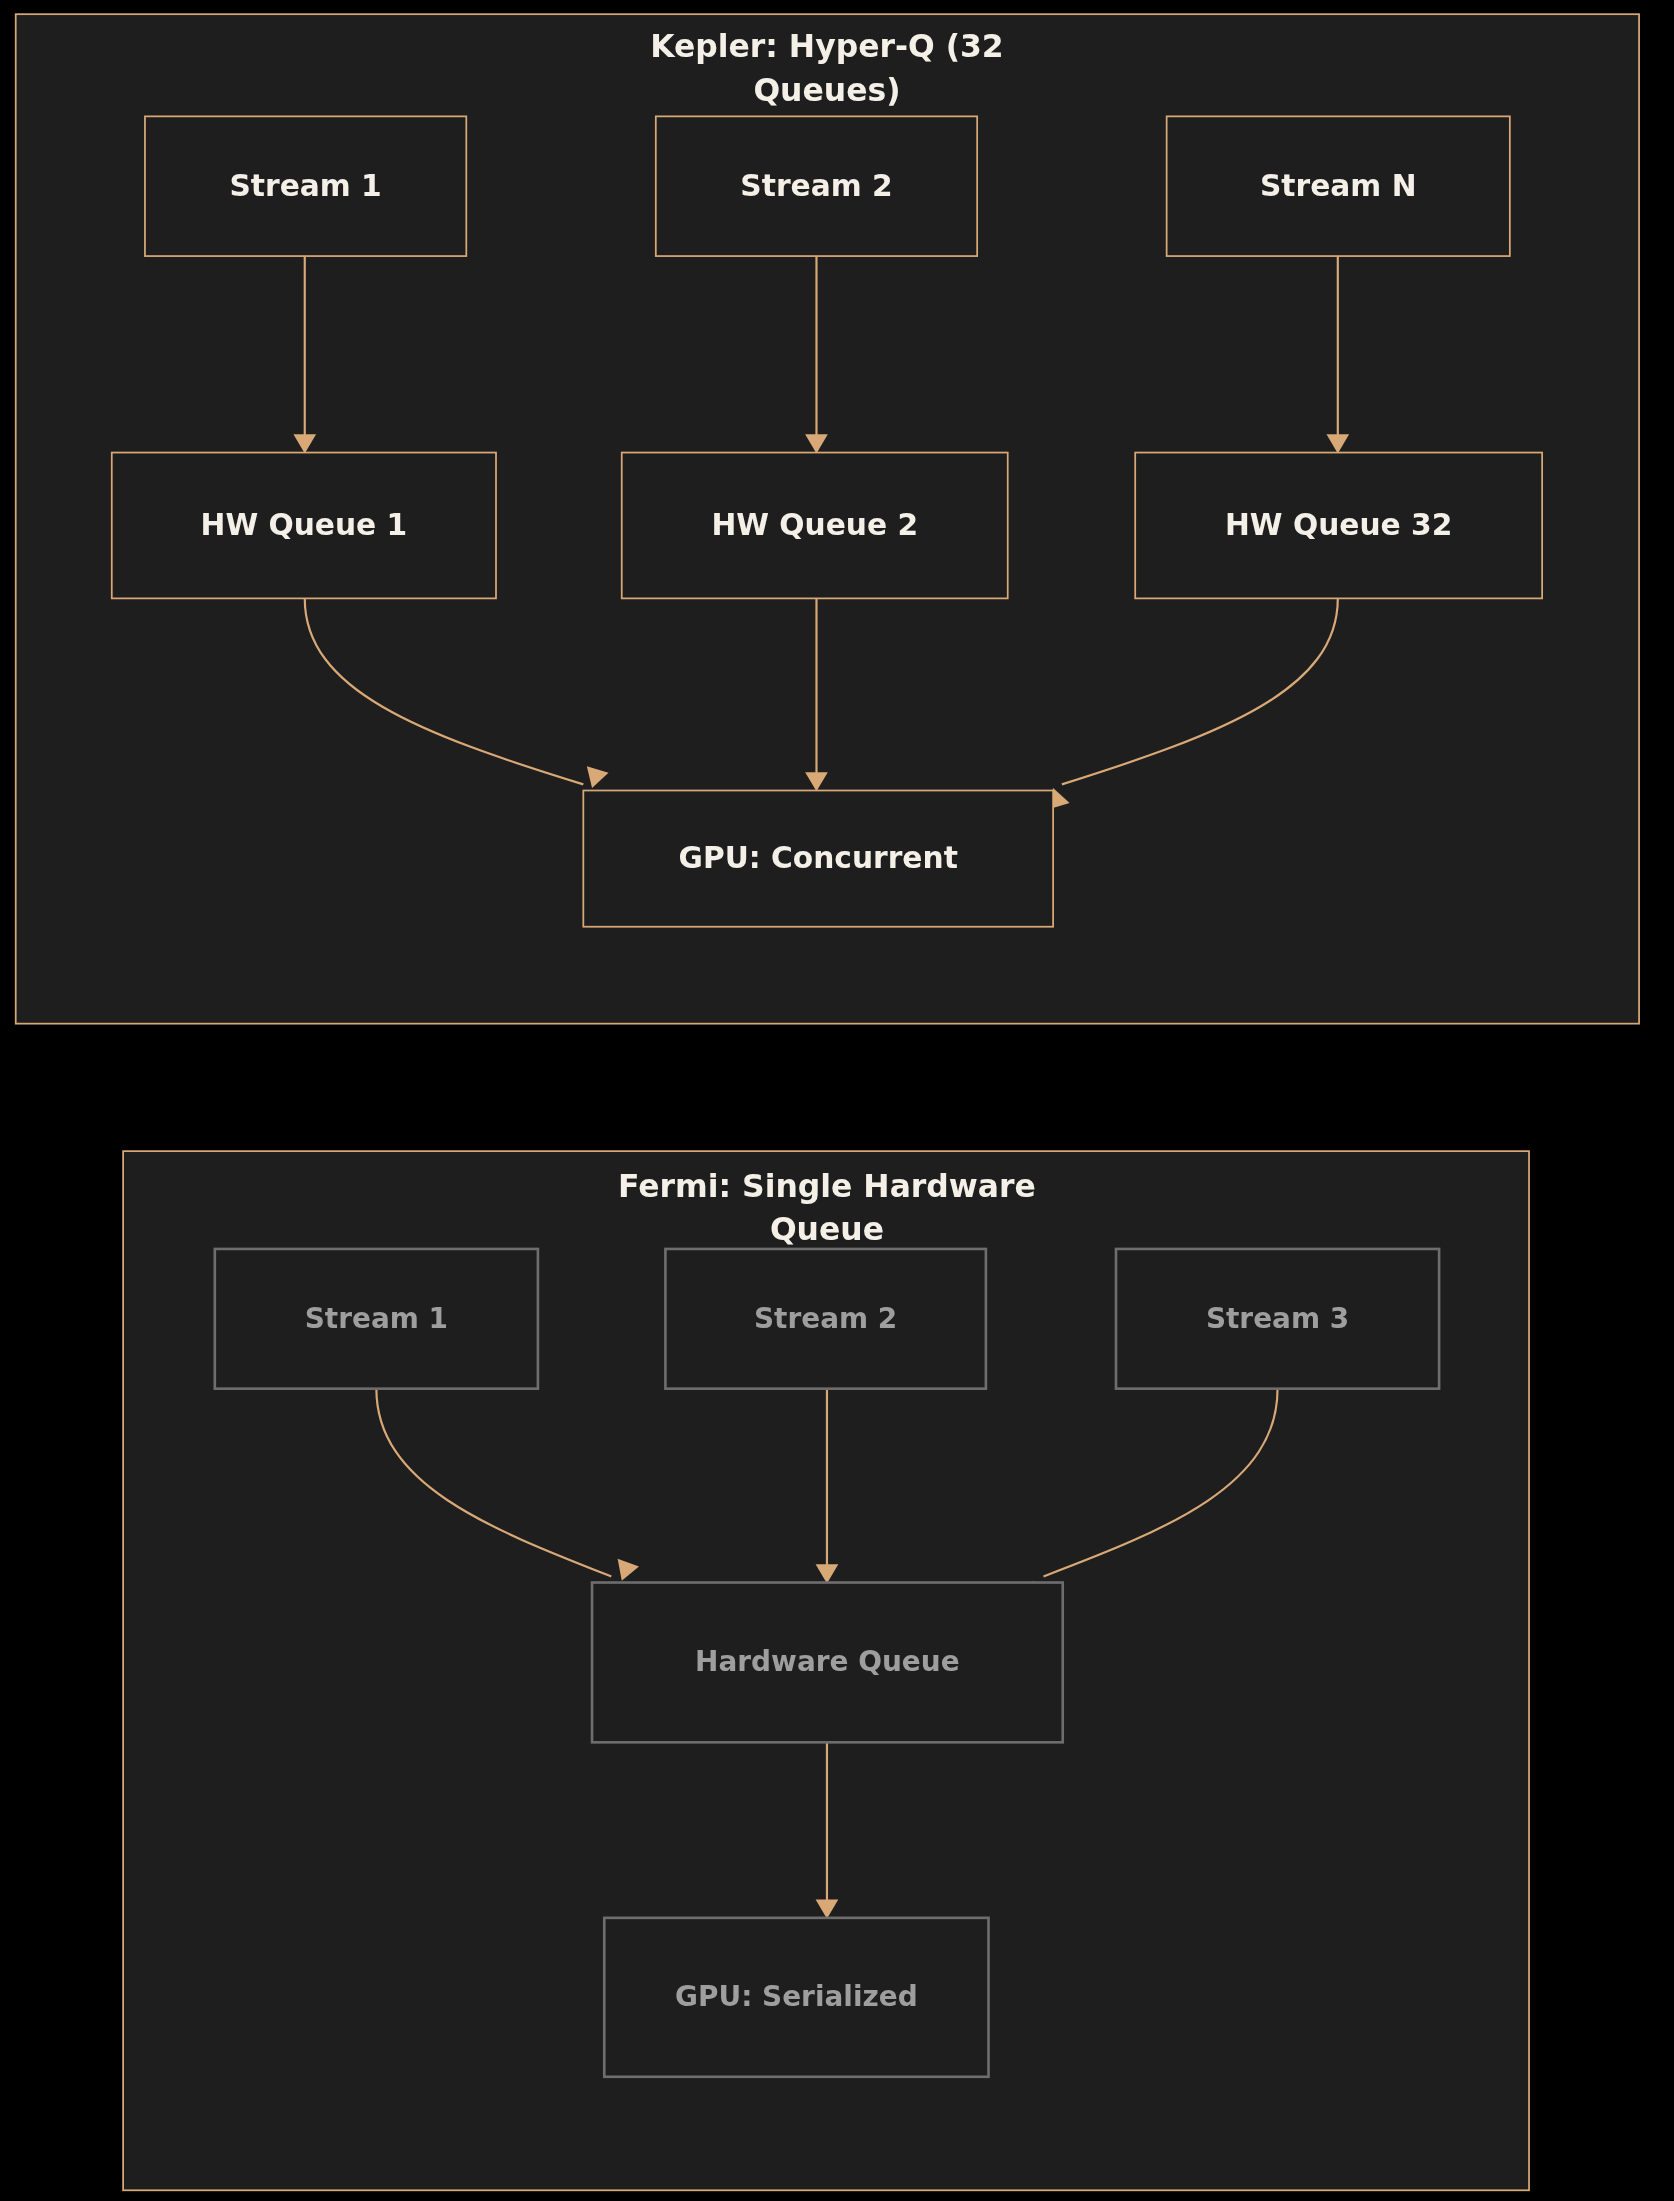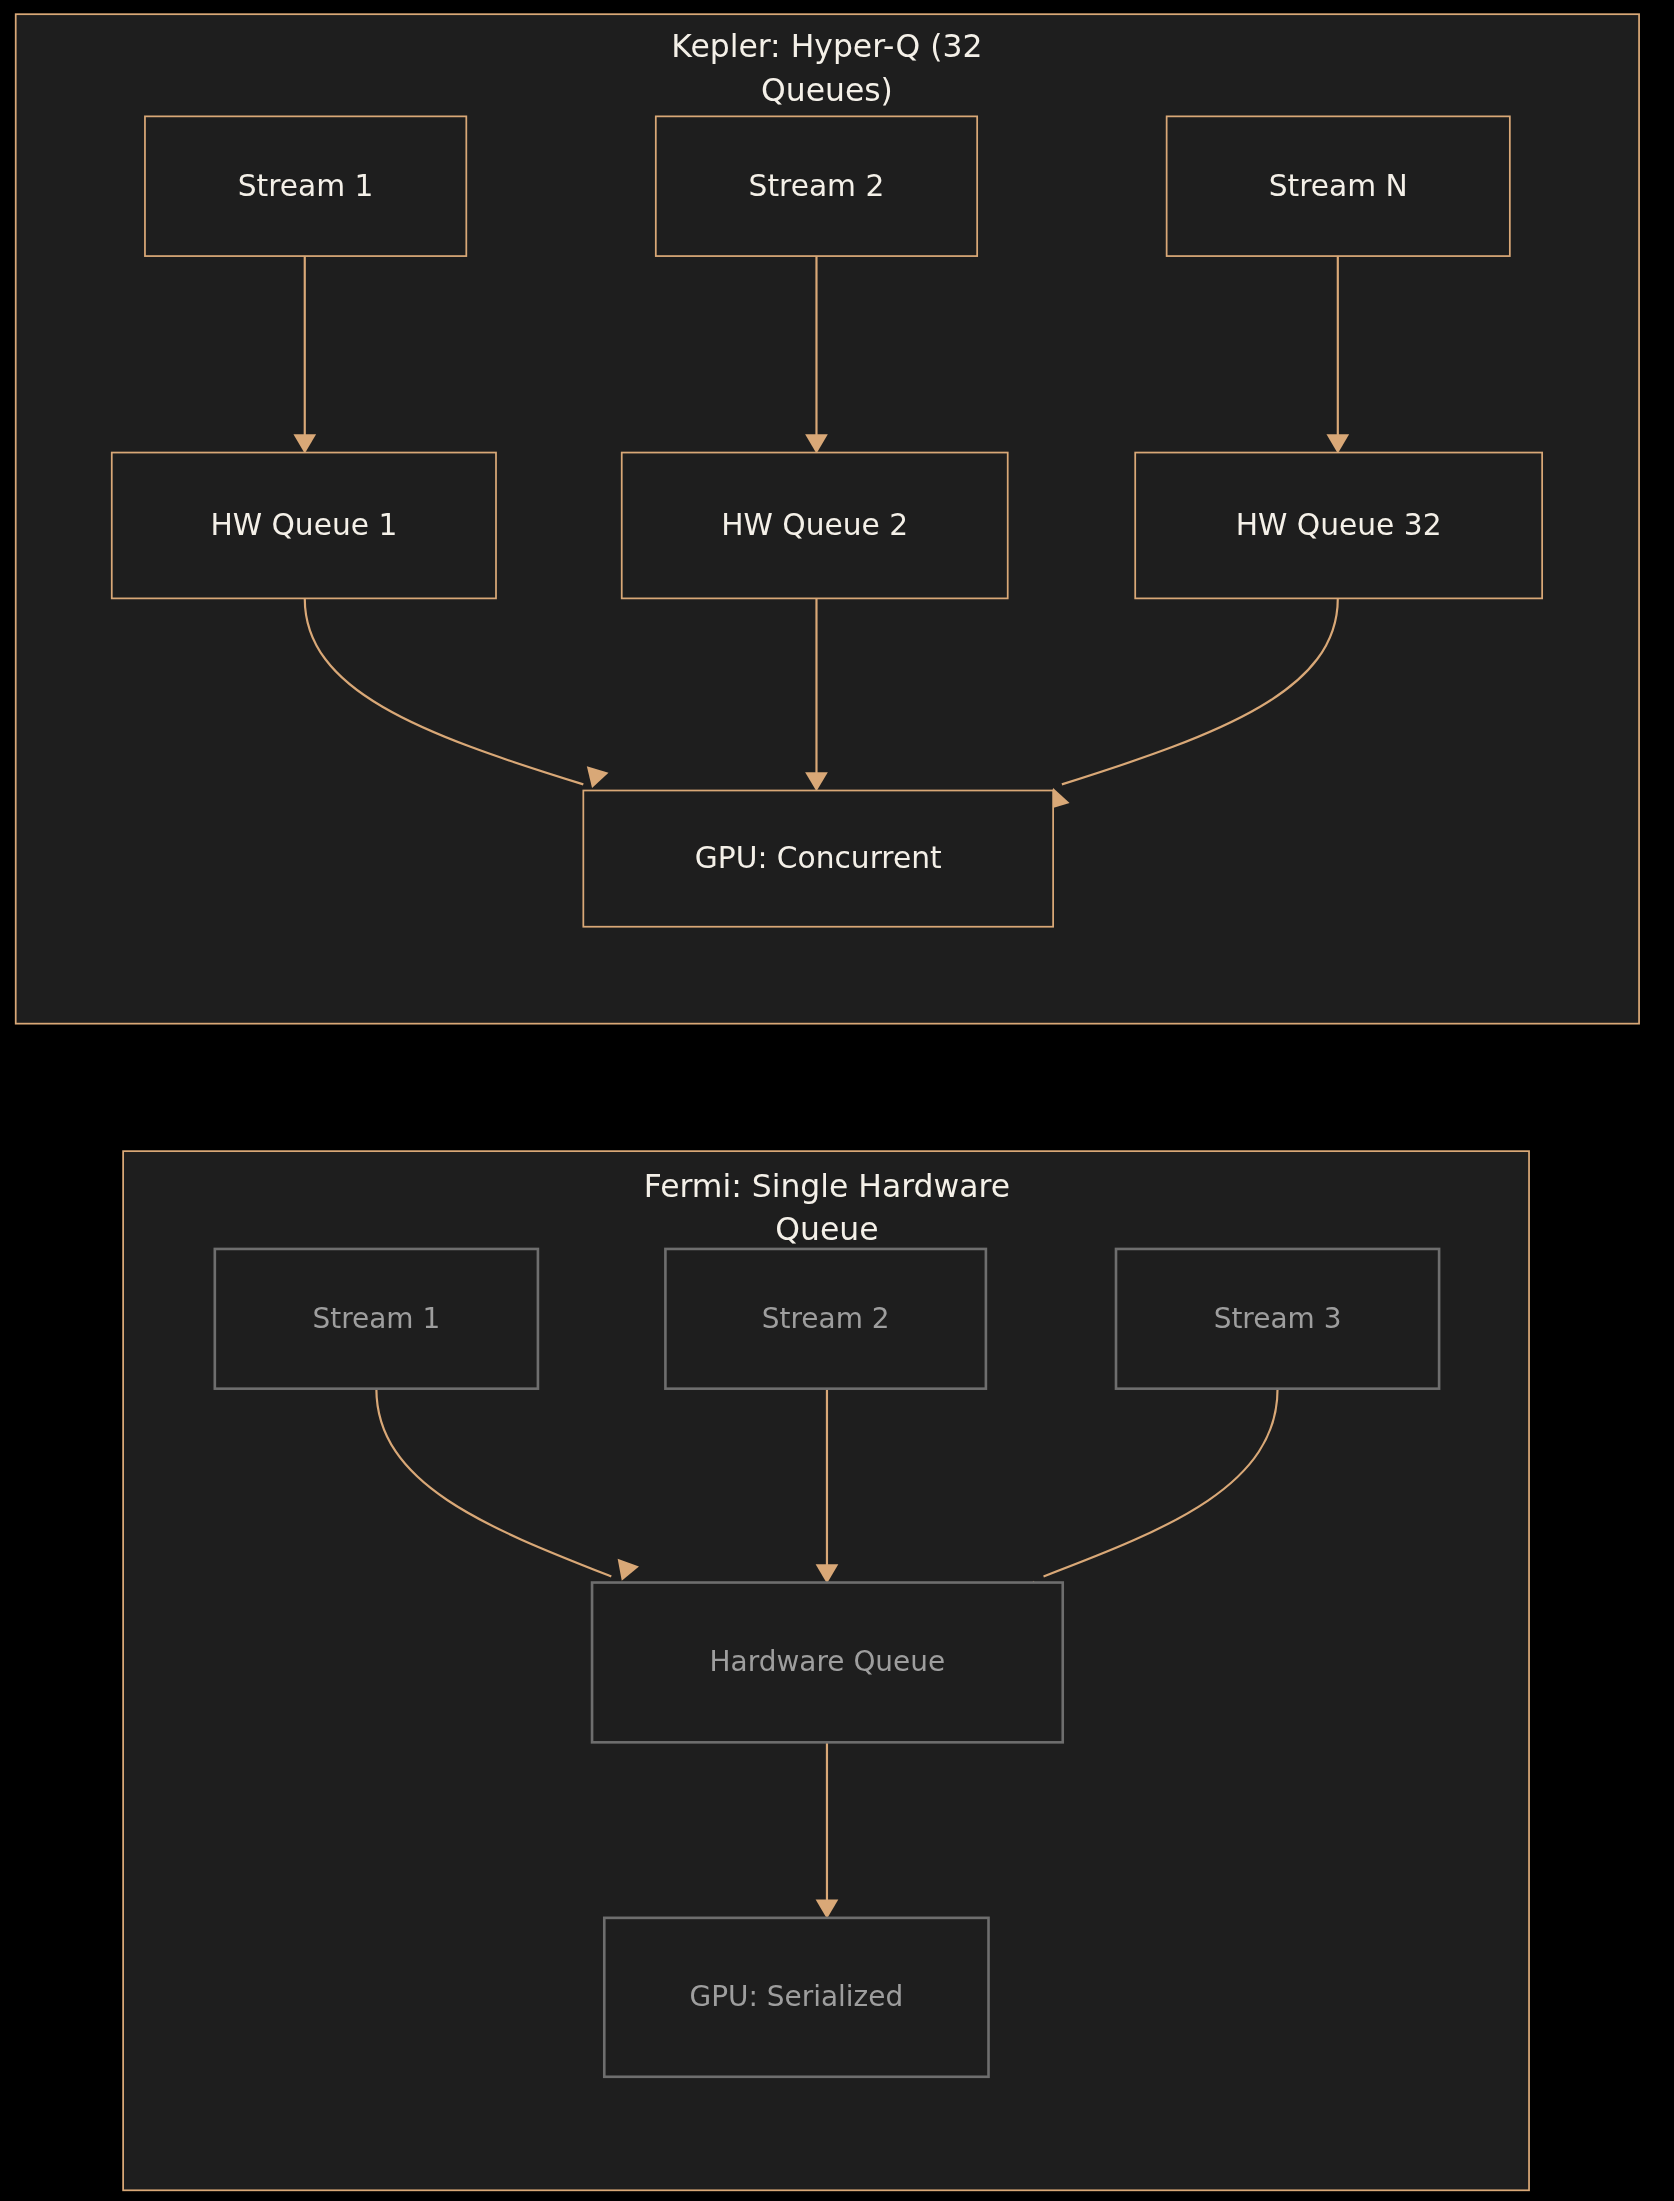--- a/index.html
+++ b/index.html
@@ -6,20 +6,21 @@
     margin: 0; padding: 0;
     background: #000000;
     width: 1674px; height: 2201px;
     overflow: hidden;
   }
   #stage {
     position: relative;
     width: 1674px; height: 2201px;
     background: #000000;
     font-family: "DejaVu Sans", sans-serif;
+    font-weight: bold;
   }
   svg.layer {
     position: absolute;
     top: 0; left: 0;
     width: 1674px; height: 2201px;
     overflow: visible;
   }
 </style>
 </head>
 <body>

